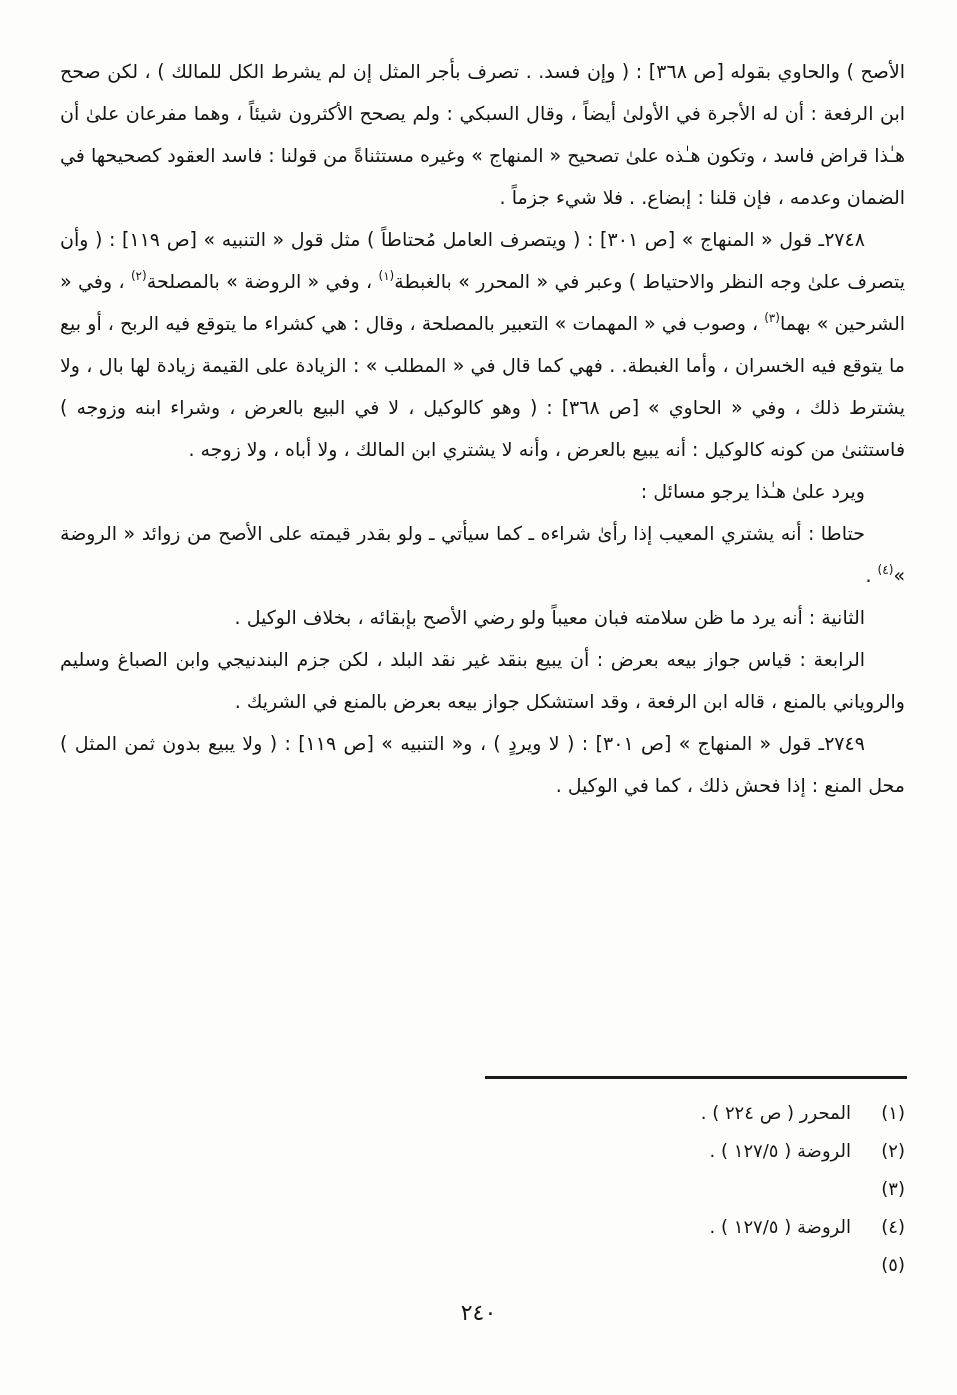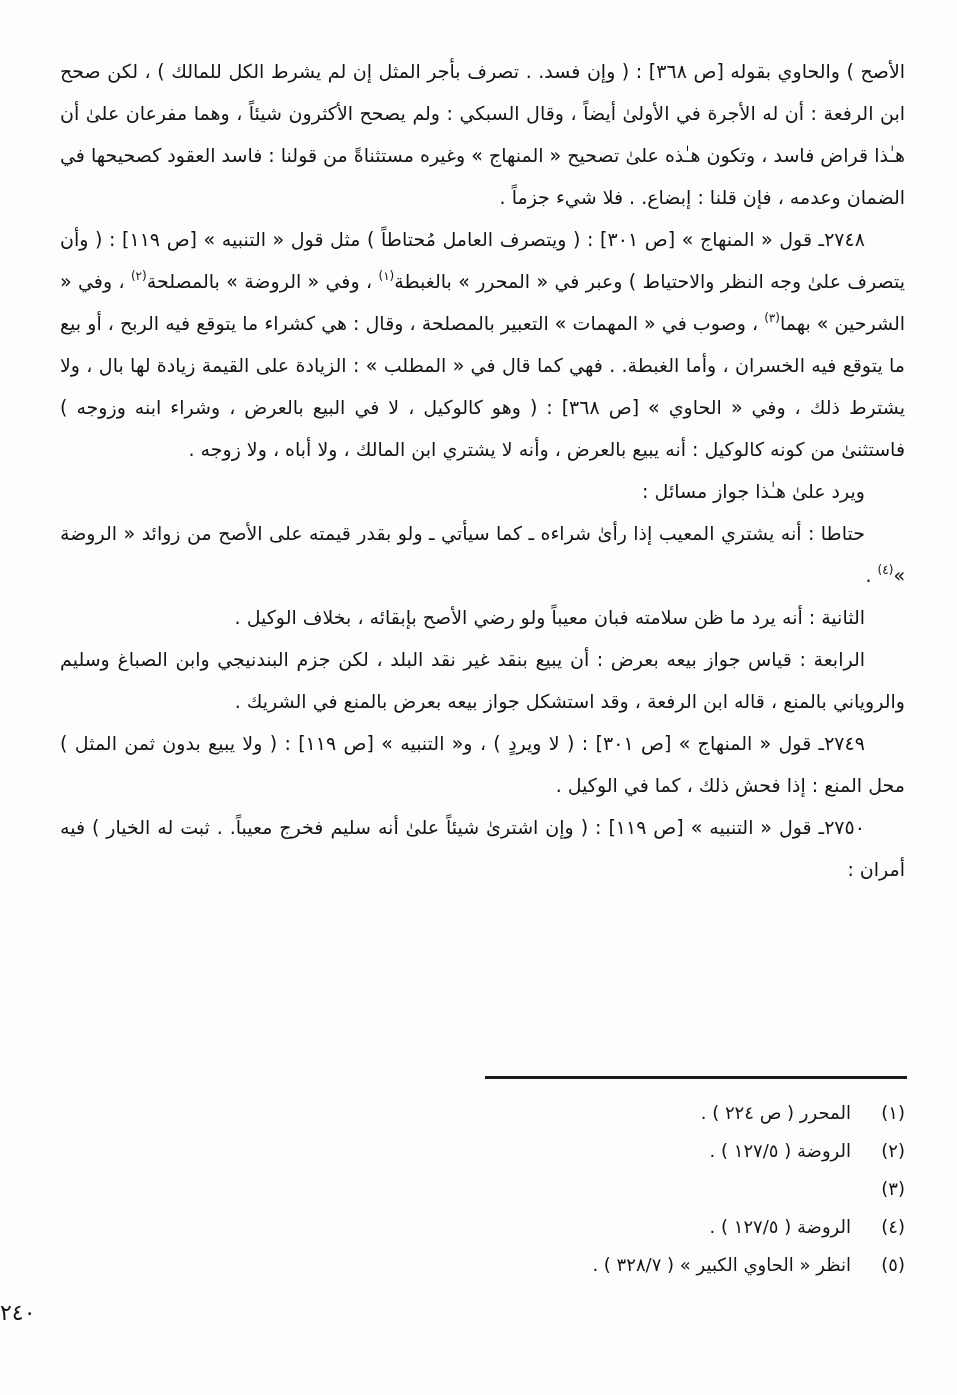--- a/index.html
+++ b/index.html
@@ -56,55 +56,53 @@
     line-height: 38px;
     align-items: baseline;
   }
   .fn-num { min-width: 36px; white-space: nowrap; }
   .fn-text { white-space: nowrap; text-align: center; }
   .page-number {
     position: absolute;
     top: 1300px;
     left: 0;
     width: 100%;
-    text-align: left;
+    text-align: center;
     font-size: 22px;
     letter-spacing: 2px;
   }
 </style>
 </head>
 <body>
 
 <div class="page">
   <div class="body-text">
       <div class="para"><span class="b">الأصح</span><span> ) والحاوي بقوله [ص ٣٦٨] : ( </span><span class="b">وإن فسد. . تصرف بأجر المثل إن لم يشرط الكل للمالك</span><span> ) ، لكن </span><span class="b">صحح</span><span> ابن الرفعة : أن له الأجرة في الأولىٰ أيضاً ، وقال السبكي : ولم يصحح الأكثرون شيئاً ، وهما مفرعان علىٰ أن هـٰذا قراض فاسد ، وتكون هـٰذه علىٰ تصحيح « المنهاج » وغيره مستثناةً من قولنا : فاسد العقود كصحيحها في الضمان وعدمه ، فإن قلنا : إبضاع. . فلا شيء جزماً .</span></div>
       <div class="para indent"><span class="b">٢٧٤٨ـ </span><span>قول « المنهاج » [ص ٣٠١] : ( </span><span class="b">ويتصرف العامل مُحتاطاً</span><span> ) مثل قول « التنبيه » [ص ١١٩] : ( </span><span class="b">وأن يتصرف علىٰ وجه النظر والاحتياط</span><span> ) وعبر في « المحرر » بالغبطة</span><span class="fn-ref">(١)</span><span> ، وفي « الروضة » بالمصلحة</span><span class="fn-ref">(٢)</span><span> ، وفي « الشرحين » بهما</span><span class="fn-ref">(٣)</span><span> ، وصوب في « المهمات » التعبير بالمصلحة ، وقال : هي كشراء ما يتوقع فيه الربح ، أو بيع ما يتوقع فيه الخسران ، وأما الغبطة. . فهي كما قال في « المطلب » : الزيادة على القيمة زيادة لها بال ، ولا يشترط ذلك ، وفي « الحاوي » [ص ٣٦٨] : ( </span><span class="b">وهو كالوكيل ، لا في البيع بالعرض ، وشراء ابنه وزوجه</span><span> ) فاستثنىٰ من كونه كالوكيل : أنه يبيع بالعرض ، وأنه لا يشتري ابن المالك ، ولا أباه ، ولا زوجه .</span></div>
-      <div class="para indent"><span>ويرد علىٰ هـٰذا جواز مسائل :</span></div>
+      <div class="para indent"><span>ويرد علىٰ هـٰذا يرجو مسائل :</span></div>
       <div class="para indent"><span class="b">حتاطا</span><span> : أنه يشتري المعيب إذا رأىٰ شراءه ـ كما سيأتي ـ ولو بقدر قيمته على </span><span class="b">الأصح</span><span> من زوائد « الروضة »</span><span class="fn-ref">(٤)</span><span> .</span></div>
       <div class="para indent"><span class="b">الثانية</span><span> : أنه يرد ما ظن سلامته فبان معيباً ولو رضي الأصح بإبقائه ، بخلاف الوكيل .</span></div>
       <div class="para indent"><span class="b">الرابعة</span><span> : قياس جواز بيعه بعرض : أن يبيع بنقد غير نقد البلد ، لكن جزم البندنيجي وابن الصباغ وسليم والروياني بالمنع ، قاله ابن الرفعة ، وقد استشكل جواز بيعه بعرض بالمنع في الشريك .</span></div>
       <div class="para indent"><span class="b">٢٧٤٩ـ </span><span>قول « المنهاج » [ص ٣٠١] : ( </span><span class="b">لا ويردٍ</span><span> ) ، و« التنبيه » [ص ١١٩] : ( </span><span class="b">ولا يبيع بدون ثمن المثل</span><span> ) محل المنع : إذا فحش ذلك ، كما في الوكيل .</span></div>
-      <div class="para indent"><span class="b">٢٧٥٠ـ </span><span>قول « التنبيه » [ص ١١٩] : ( </span><span class="b">وإن اشترىٰ شيئاً علىٰ أنه سليم فخرج معيباً. . ثبت له الخيار</span><span> ) فيه أمران :</span></div>
     </div>
   <div class="fn-sep"></div>
   <div class="footnotes">
       <div class="fn-row">
         <span class="fn-num">(١)</span>
         <span class="fn-text">المحرر ( ص ٢٢٤ ) .</span>
       </div>
       <div class="fn-row">
         <span class="fn-num">(٢)</span>
         <span class="fn-text">الروضة ( ١٢٧/٥ ) .</span>
       </div>
       <div class="fn-row">
         <span class="fn-num">(٣)</span>
       </div>
       <div class="fn-row">
         <span class="fn-num">(٤)</span>
         <span class="fn-text">الروضة ( ١٢٧/٥ ) .</span>
       </div>
       <div class="fn-row">
         <span class="fn-num">(٥)</span>
-        <span class="fn-text">انظر « الحاوي الكبير » ( ٣٢٨/٧ ) .</span>
       </div>
     </div>
   <div class="page-number">٢٤٠</div>
 </div>
 
 </body></html>

